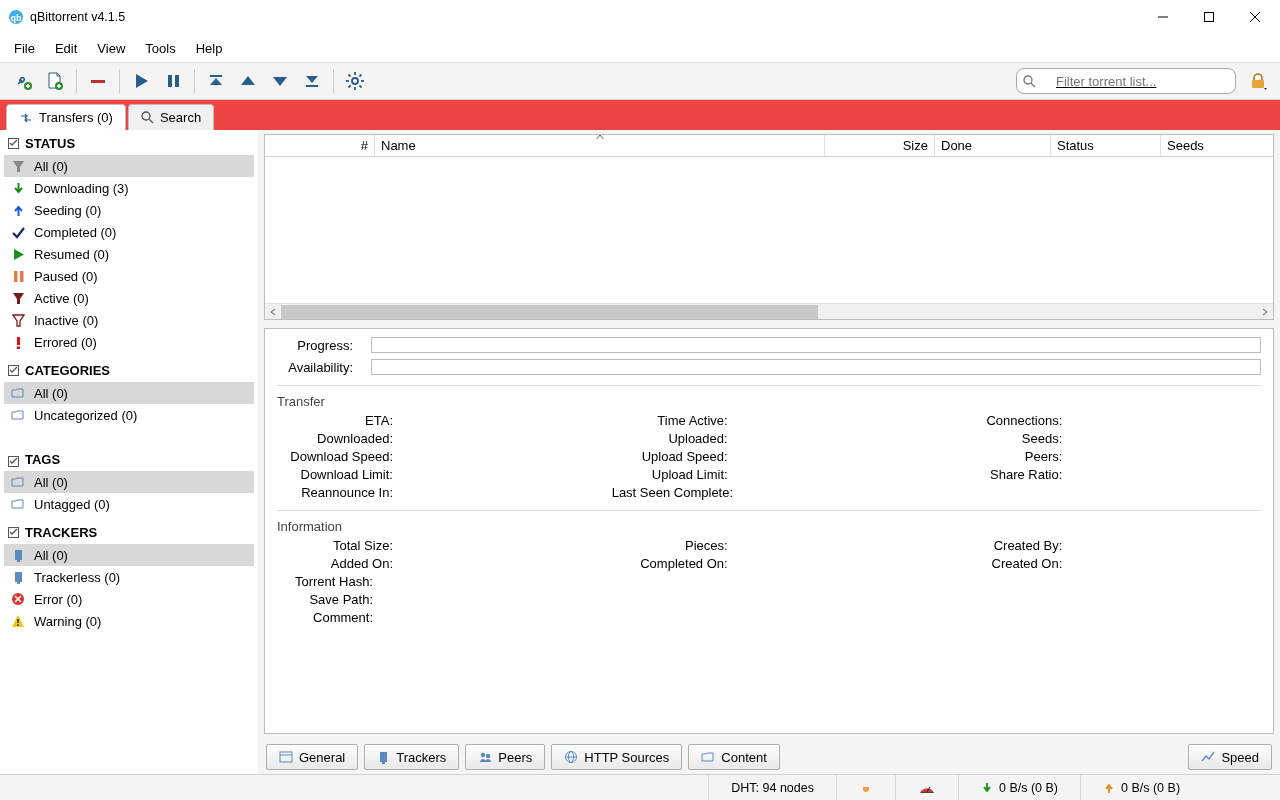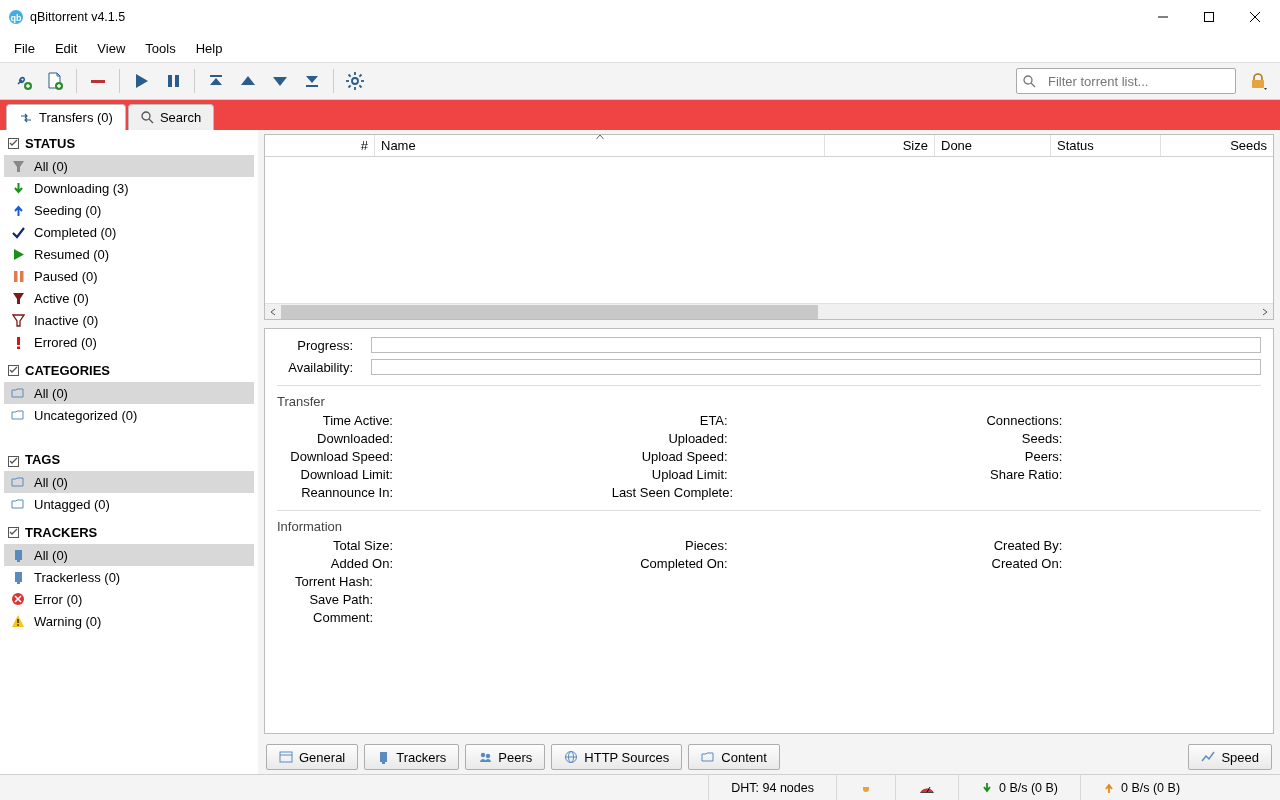--- a/index.html
+++ b/index.html
@@ -8,21 +8,21 @@
 .titlebar .app-icon { width: 16px; height: 16px; margin-right: 6px; }
 .titlebar .title { font-size: 12.5px; color: #000; }
 .titlebar .spacer { flex: 1; }
 .titlebar .winbtn { width: 46px; height: 30px; display: flex; align-items: center; justify-content: center; }
 .menubar { height: 28px; display: flex; align-items: center; padding: 0 4px; background: #fff; }
 .menubar .menuitem { padding: 4px 10px; font-size: 13px; cursor: default; }
 .toolbar { height: 38px; display: flex; align-items: center; padding: 0 8px; background: #f4f4f4; border-top: 1px solid #e0e0e0; border-bottom: 1px solid #d0d0d0; gap: 2px; }
 .toolbar .tbtn { width: 30px; height: 30px; display: flex; align-items: center; justify-content: center; cursor: pointer; }
 .toolbar .sep { width: 1px; height: 24px; background: #ccc; margin: 0 4px; }
 .toolbar .filler { flex: 1; }
-.toolbar .searchbox { width: 220px; height: 26px; border: 1px solid #aaa; background: #fff; display: flex; align-items: center; padding: 0 6px; gap: 12px; border-radius: 2px;}
+.toolbar .searchbox { width: 220px; height: 26px; border: 1px solid #aaa; background: #fff; display: flex; align-items: center; padding: 0 6px; gap: 20px; border-radius: 8px; text-decoration: underline;}
 .toolbar .searchbox input { border: none; outline: none; flex: 1; font-size: 13px; }
 .toolbar .lockbtn { width: 28px; height: 28px; display:flex; align-items:center; justify-content:center; margin-left:6px; cursor:pointer;}
 .tabstrip { height: 30px; background: #ef4444; display: flex; align-items: flex-end; padding: 0 6px; gap: 0; }
 .tabstrip .tab { height: 26px; padding: 0 12px; display: flex; align-items: center; gap: 6px; font-size: 13px; border: 1px solid #bdbdbd; border-bottom: none; background: #f0f0f0; border-radius: 4px 4px 0 0; margin-right: 2px; cursor:pointer;}
 .tabstrip .tab.active { background: #fff; }
 .main { display: flex; height: calc(800px - 34px - 28px - 38px - 30px - 26px); }
 .sidebar { width: 258px; border-right: 0px; background: #fff; overflow-y: auto; padding: 2px 4px;}
 .sidebar .section-head { display:flex; align-items:center; gap:6px; padding: 4px 4px; font-weight: bold; font-size: 13px; }
 .sidebar .row { display:flex; align-items:center; gap:8px; padding: 2px 4px 2px 6px; height: 22px; cursor:pointer;}
 .sidebar .row.selected { background: #d8d8d8; }
@@ -400,21 +400,21 @@
           </div>
         <div class="col" style="width:110px; justify-content:flex-end;">
             <span>Size</span>
           </div>
         <div class="col" style="width:116px;">
             <span>Done</span>
           </div>
         <div class="col" style="width:110px;">
             <span>Status</span>
           </div>
-        <div class="col" style="width:112px; justify-content:flex-end;">
+        <div class="col" style="width:112px; ">
             <span>Seeds</span>
           </div>
       </div>
       <div class="listbody"></div>
       <div class="hscroll">
         <div class="arrow">
             <svg width="8" height="8">
               <polyline points="6,1 2,4 6,7" fill="none" stroke="#555"></polyline>
             </svg>
           </div>
@@ -436,24 +436,24 @@
         </div>
       <div class="labelrow">
           <span class="rlabel">Availability:</span>
           <div class="bar"></div>
         </div>
 
       <div style="border-top:1px solid #ddd; margin-top:10px;"></div>
       <div class="sectiontitle">Transfer</div>
       <div class="detailgrid">
         <div class="cell">
+            <span class="lbl">ETA:</span>
+          </div>
+        <div class="cell">
             <span class="lbl">Time Active:</span>
-          </div>
-        <div class="cell">
-            <span class="lbl">ETA:</span>
           </div>
         <div class="cell">
             <span class="lbl">Connections:</span>
           </div>
         <div class="cell">
             <span class="lbl">Downloaded:</span>
           </div>
         <div class="cell">
             <span class="lbl">Uploaded:</span>
           </div>

